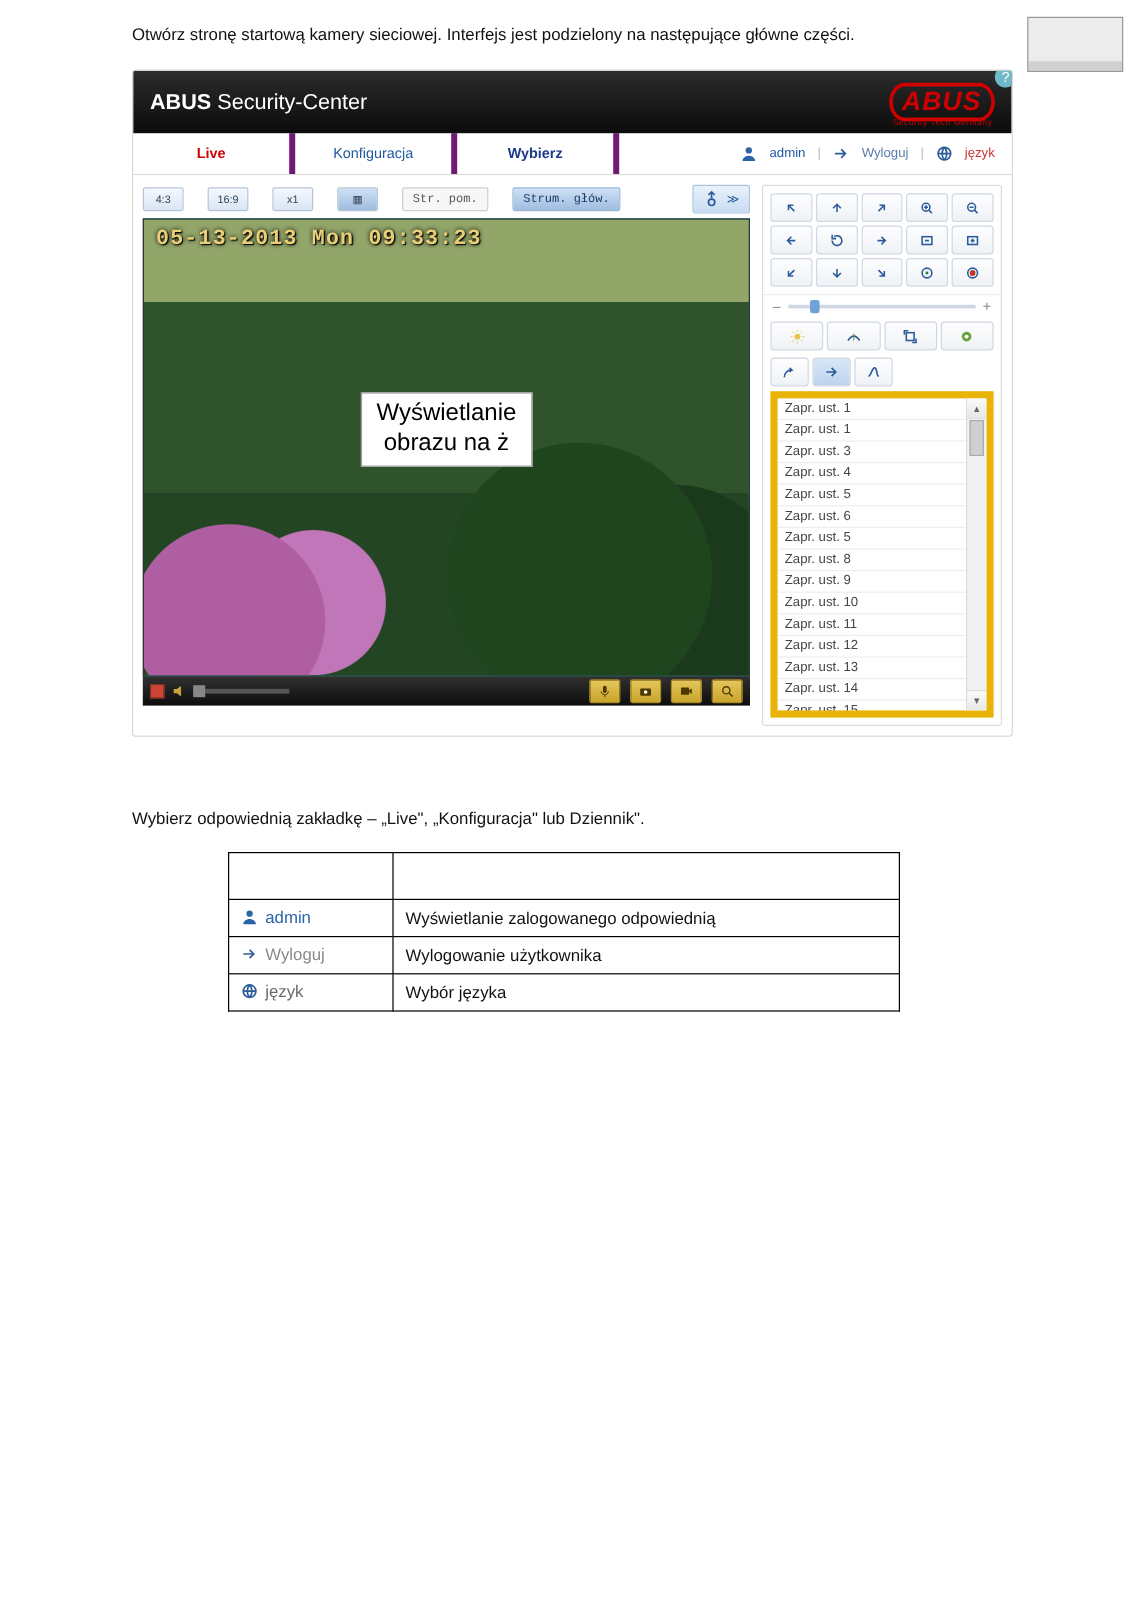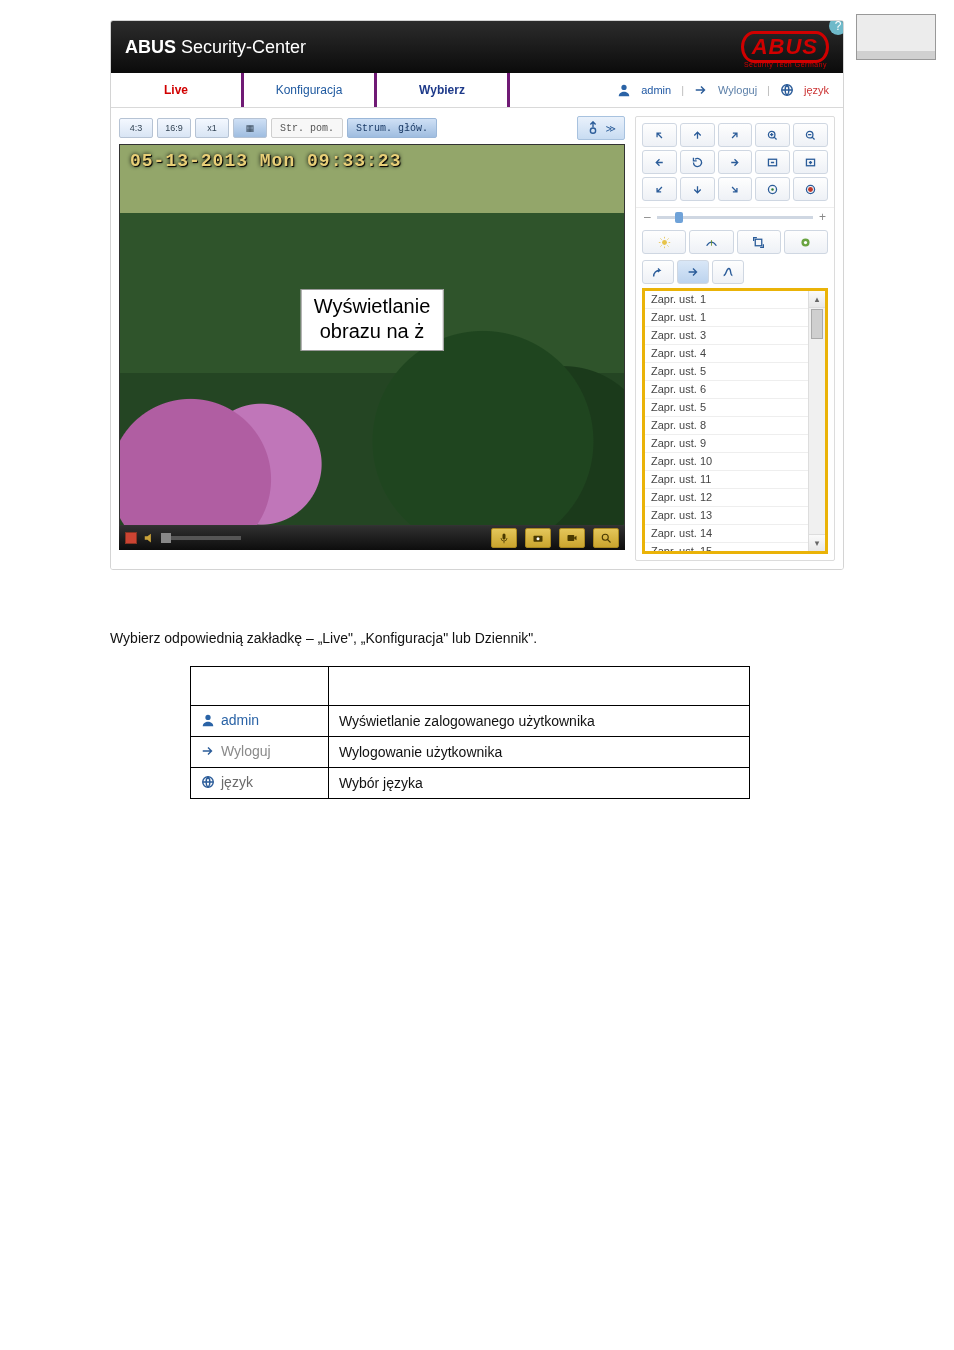--- a/index.html
+++ b/index.html
@@ -48,39 +48,39 @@
     position:absolute; top:-4px; right:-4px; width:18px; height:18px;
     background:#6fb9c9; color:#fff; border-radius:50%; font-size:12px;
     display:flex; align-items:center; justify-content:center;
   }
   .tabbar {
     height:34px; background:#fff; border-bottom:1px solid #d9d9d9;
     display:flex; align-items:stretch;
   }
   .tabbar .tab {
     width:130px; display:flex; align-items:center; justify-content:center;
-    font-size:12px; border-right:3px solid #701a75; cursor:pointer;
+    font-size:12px; border-right:5px solid #701a75; cursor:pointer;
   }
   .tab.live { color:#d10000; font-weight:bold; }
   .tab.conf { color:#205aa0; font-weight:normal; }
   .tab.log  { color:#1e3a8a; font-weight:bold; }
   .tab-right {
     margin-left:auto; display:flex; align-items:center; gap:10px;
     padding-right:14px; font-size:11px; color:#2159a4;
   }
   .tab-right .sep { color:#bbb; }
   .ic { display:inline-flex; width:14px; height:14px; align-items:center; justify-content:center; }
   .ic svg { width:14px; height:14px; }
 
   .app-body { display:flex; background:#fff; }
   .left-col { flex:1; padding:8px 6px 8px 8px; }
   .right-col { width:200px; padding:8px 8px 8px 4px; }
 
   .view-toolbar {
-    display:flex; align-items:center; gap:4px; margin-bottom:4px;
+    display:flex; align-items:center; gap:20px; margin-bottom:4px;
     font-size:10px;
   }
   .vt-btn {
     height:18px; min-width:24px; padding:0 4px;
     border:1px solid #b6c3d4; background:linear-gradient(#f4f8ff,#d9e5f4);
     border-radius:2px; display:flex; align-items:center; justify-content:center;
     color:#345; cursor:pointer; font-size:9px;
   }
   .vt-btn.sel { background:linear-gradient(#cfe0f5,#9fbde0); }
   .vt-pill {
@@ -156,21 +156,21 @@
   .ptz-row4 {
     display:grid; grid-template-columns:repeat(4,1fr); gap:3px; padding:0 6px 6px;
   }
   .ptz-tabs { display:flex; gap:3px; padding:0 6px 4px; }
   .ptz-tab {
     flex:0 0 auto; height:22px; padding:0 8px; border:1px solid #cfd7e2; border-radius:3px;
     background:linear-gradient(#fefefe,#eef1f6); display:flex; align-items:center; justify-content:center; cursor:pointer;
   }
   .ptz-tab.sel { background:linear-gradient(#d9e7f7,#bcd3ee); }
   .preset-list {
-    margin:0 6px 6px; border:3px solid #eab308; height:260px; overflow:hidden;
+    margin:0 6px 6px; border:6px solid #eab308; height:260px; overflow:hidden;
     position:relative; font-size:11px; color:#444; background:#fff;
   }
   .preset-list .scroll { position:absolute; right:0; top:0; bottom:0; width:16px; background:#f0f0f0; border-left:1px solid #ddd;}
   .preset-list .scroll .up, .preset-list .scroll .dn {
     height:16px; display:flex; align-items:center; justify-content:center; color:#666; font-size:9px;
     background:linear-gradient(#fafafa,#e7e7e7); border-bottom:1px solid #ddd; cursor:pointer;
   }
   .preset-list .scroll .dn { position:absolute; bottom:0; left:0; right:0; border-top:1px solid #ddd; border-bottom:none;}
   .preset-list .scroll .thumb {
     position:absolute; top:18px; left:2px; right:2px; height:28px; background:#cfcfcf; border:1px solid #aaa;
@@ -193,20 +193,21 @@
   
   .st { fill:none; stroke:#2b5c99; stroke-width:1.6; }
 </style>
 </head>
 <body>
 
 <div class="chip"></div>
 
 <div class="page">
 
+  <p class="intro">Otwórz stronę startową kamery sieciowej. Interfejs jest podzielony na następujące główne części.</p>
 
   <div class="app-shot">
 
     <div class="app-header">
       <div class="title">
         <b>ABUS</b><span> Security-Center</span>
       </div>
       <div class="logo">
         <span class="logo-box">ABUS</span>
       </div>
@@ -494,21 +495,21 @@
           <span class="admin-lbl">
             <span class="ic">
               <svg viewBox="0 0 16 16">
                   <circle cx="8" cy="5" r="3" fill="#2a63a6"></circle>
                   <path d="M2 15c0-3 3-5 6-5s6 2 6 5" fill="#2a63a6"></path>
                 </svg>
             </span>
             <span>admin</span>
           </span>
         </td>
-        <td>Wyświetlanie zalogowanego użytkownika</td>
+        <td>Wyświetlanie zalogowanego odpowiednią</td>
       </tr>
       <tr>
         <td>
           <span class="logout-lbl">
             <span class="ic">
               <svg viewBox="0 0 16 16">
                   <path d="M2 8h9M8 4l4 4-4 4" class="st" stroke="#9aa"></path>
                 </svg>
             </span>
             <span>Wyloguj</span>

